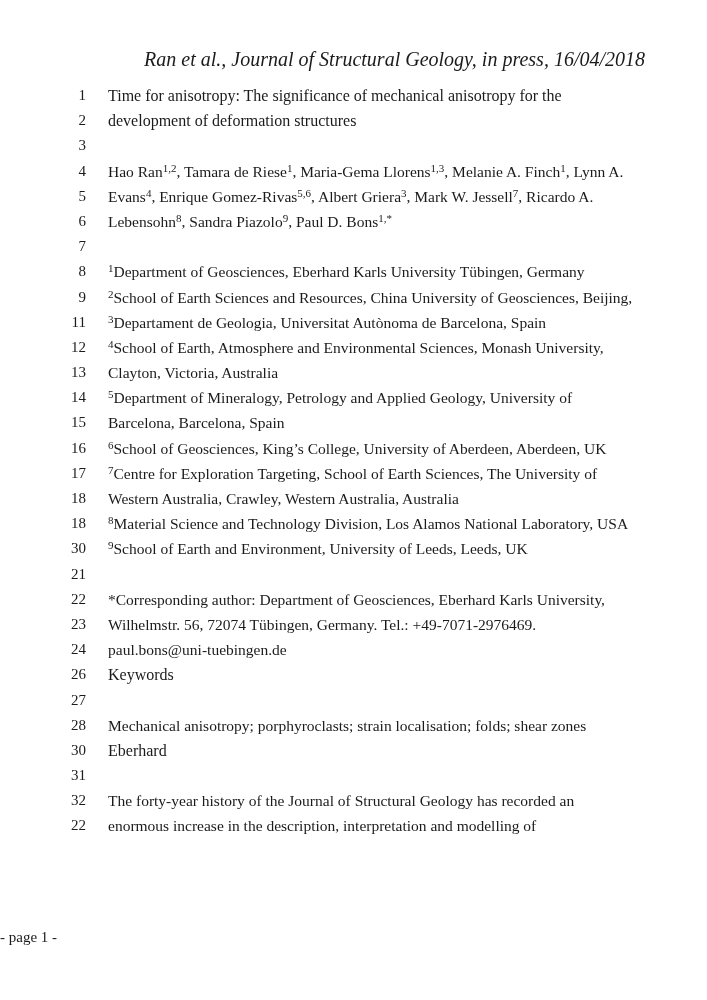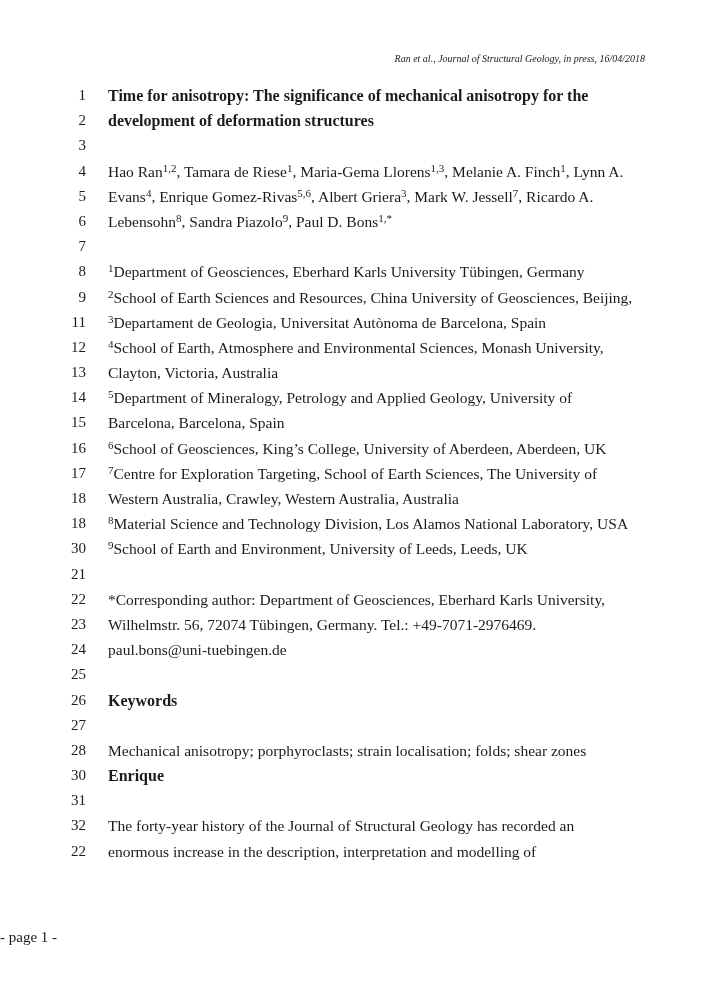--- a/index.html
+++ b/index.html
@@ -12,21 +12,21 @@
     color: #1b1b1b;
     overflow: hidden;
   }
   .running-header {
     position: absolute;
     top: 50px;
     left: 0;
     right: 62px;
     text-align: right;
     font-style: italic;
-    font-size: 10px;
+    font-size: 20px;
     line-height: 18px;
   }
   .lines {
     position: absolute;
     top: 83px;
     left: 0;
     width: 100%;
   }
   .line {
     display: flex;
@@ -35,21 +35,21 @@
     font-size: 15.5px;
     white-space: pre;
   }
   .lnum {
     flex: 0 0 86px;
     width: 86px;
     text-align: right;
     font-size: 15px;
   }
   .ltext { margin-left: 22px; }
-  .ltext.bold { font-weight: bold; font-size: 16px; }
+  .ltext.bold { font-weight: normal; font-size: 16px; }
   .ltext sup {
     font-size: 11px;
     line-height: 0;
     vertical-align: baseline;
     position: relative;
     top: -5px;
   }
   .page-footer {
     position: absolute;
     top: 928px;
@@ -83,24 +83,23 @@
       <div class="line"><span class="lnum">15</span><span class="ltext"><span>Barcelona, Barcelona, Spain</span></span></div>
       <div class="line"><span class="lnum">16</span><span class="ltext"><sup>6</sup><span>School of Geosciences, King’s College, University of Aberdeen, Aberdeen, UK</span></span></div>
       <div class="line"><span class="lnum">17</span><span class="ltext"><sup>7</sup><span>Centre for Exploration Targeting, School of Earth Sciences, The University of</span></span></div>
       <div class="line"><span class="lnum">18</span><span class="ltext"><span>Western Australia, Crawley, Western Australia, Australia</span></span></div>
       <div class="line"><span class="lnum">18</span><span class="ltext"><sup>8</sup><span>Material Science and Technology Division, Los Alamos National Laboratory, USA</span></span></div>
       <div class="line"><span class="lnum">30</span><span class="ltext"><sup>9</sup><span>School of Earth and Environment, University of Leeds, Leeds, UK</span></span></div>
       <div class="line"><span class="lnum">21</span><span class="ltext"></span></div>
       <div class="line"><span class="lnum">22</span><span class="ltext"><span>*Corresponding author: Department of Geosciences, Eberhard Karls University,</span></span></div>
       <div class="line"><span class="lnum">23</span><span class="ltext"><span>Wilhelmstr. 56, 72074 Tübingen, Germany. Tel.: +49-7071-2976469.</span></span></div>
       <div class="line"><span class="lnum">24</span><span class="ltext"><span>paul.bons@uni-tuebingen.de</span></span></div>
-      <div class="line"><span class="lnum">25</span><span class="ltext"></span></div>
       <div class="line"><span class="lnum">26</span><span class="ltext bold"><span>Keywords</span></span></div>
       <div class="line"><span class="lnum">27</span><span class="ltext"></span></div>
       <div class="line"><span class="lnum">28</span><span class="ltext"><span>Mechanical anisotropy; porphyroclasts; strain localisation; folds; shear zones</span></span></div>
-      <div class="line"><span class="lnum">30</span><span class="ltext bold"><span>Enrique</span></span></div>
+      <div class="line"><span class="lnum">30</span><span class="ltext bold"><span>Eberhard</span></span></div>
       <div class="line"><span class="lnum">31</span><span class="ltext"></span></div>
       <div class="line"><span class="lnum">32</span><span class="ltext"><span>The forty-year history of the Journal of Structural Geology has recorded an</span></span></div>
       <div class="line"><span class="lnum">22</span><span class="ltext"><span>enormous increase in the description, interpretation and modelling of</span></span></div>
     </div>
 
   <div class="page-footer">- page 1 -</div>
 </div>
 
 </body></html>

